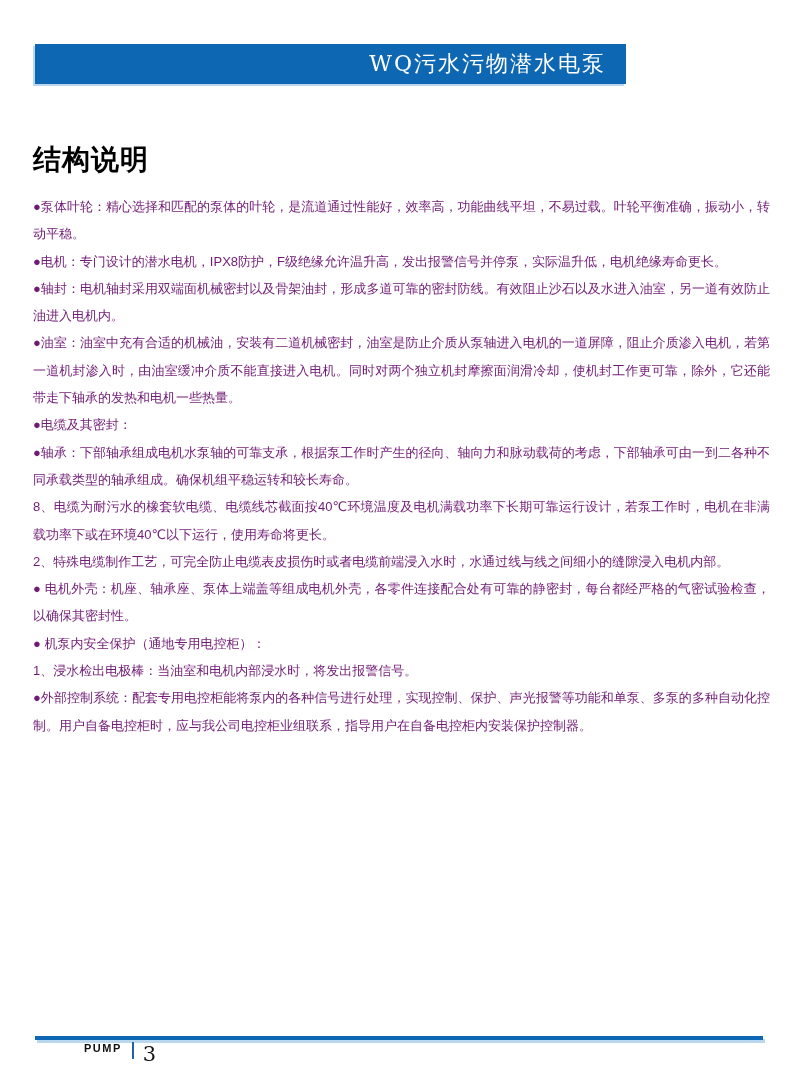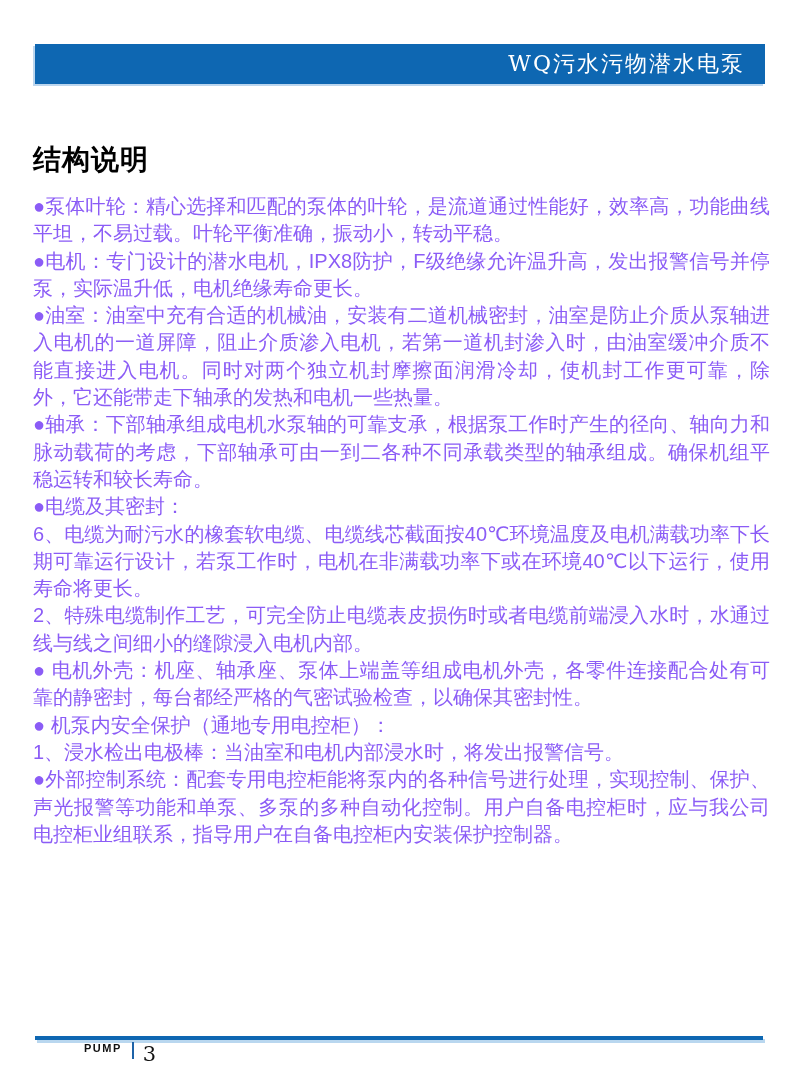--- a/index.html
+++ b/index.html
@@ -12,21 +12,21 @@
     background: #ffffff;
     font-family: "Liberation Sans", "DejaVu Sans", sans-serif;
     overflow: hidden;
   }
 
   
   .banner {
     position: absolute;
     top: 44px;
     left: 35px;
-    width: 730px;
+    width: 591px;
     height: 40px;
     background: #0e67b2;
     box-shadow: -2px 2px 0 #bcd6ee;
     display: flex;
     align-items: center;
     justify-content: flex-end;
     padding-right: 20px;
   }
   .banner-title {
     color: #ffffff;
@@ -46,26 +46,26 @@
   }
   .section-title {
     font-size: 28px;
     font-weight: bold;
     color: #000000;
     margin: 0 0 14px 0;
     letter-spacing: 1px;
   }
   .content p {
     margin: 0;
-    font-size: 20px;
+    font-size: 13px;
     line-height: 27.3px;
     text-align: justify;
     text-justify: inter-ideograph;
     word-break: break-all;
-    color: #8b5cf6;
+    color: #701a75;
   }
 
   
   .footer-line {
     position: absolute;
     left: 35px;
     top: 1036px;
     width: 728px;
     height: 4px;
     background: #0e67b2;
@@ -103,24 +103,25 @@
 
   <div class="banner">
     <span class="banner-title">WQ污水污物潜水电泵</span>
   </div>
 
   <div class="content">
     <h1 class="section-title">结构说明</h1>
 
     <p>●泵体叶轮：精心选择和匹配的泵体的叶轮，是流道通过性能好，效率高，功能曲线平坦，不易过载。叶轮平衡准确，振动小，转动平稳。</p>
     <p>●电机：专门设计的潜水电机，IPX8防护，F级绝缘允许温升高，发出报警信号并停泵，实际温升低，电机绝缘寿命更长。</p>
+    <p>●轴封：电机轴封采用双端面机械密封以及骨架油封，形成多道可靠的密封防线。有效阻止沙石以及水进入油室，另一道有效防止油进入电机内。</p>
     <p>●油室：油室中充有合适的机械油，安装有二道机械密封，油室是防止介质从泵轴进入电机的一道屏障，阻止介质渗入电机，若第一道机封渗入时，由油室缓冲介质不能直接进入电机。同时对两个独立机封摩擦面润滑冷却，使机封工作更可靠，除外，它还能带走下轴承的发热和电机一些热量。</p>
+    <p>●电缆及其密封：</p>
     <p>●轴承：下部轴承组成电机水泵轴的可靠支承，根据泵工作时产生的径向、轴向力和脉动载荷的考虑，下部轴承可由一到二各种不同承载类型的轴承组成。确保机组平稳运转和较长寿命。</p>
-    <p>●电缆及其密封：</p>
-    <p>6、电缆为耐污水的橡套软电缆、电缆线芯截面按40℃环境温度及电机满载功率下长期可靠运行设计，若泵工作时，电机在非满载功率下或在环境40℃以下运行，使用寿命将更长。</p>
+    <p>8、电缆为耐污水的橡套软电缆、电缆线芯截面按40℃环境温度及电机满载功率下长期可靠运行设计，若泵工作时，电机在非满载功率下或在环境40℃以下运行，使用寿命将更长。</p>
     <p>2、特殊电缆制作工艺，可完全防止电缆表皮损伤时或者电缆前端浸入水时，水通过线与线之间细小的缝隙浸入电机内部。</p>
     <p>● 电机外壳：机座、轴承座、泵体上端盖等组成电机外壳，各零件连接配合处有可靠的静密封，每台都经严格的气密试验检查，以确保其密封性。</p>
     <p>● 机泵内安全保护（通地专用电控柜）：</p>
     <p>1、浸水检出电极棒：当油室和电机内部浸水时，将发出报警信号。</p>
     <p>●外部控制系统：配套专用电控柜能将泵内的各种信号进行处理，实现控制、保护、声光报警等功能和单泵、多泵的多种自动化控制。用户自备电控柜时，应与我公司电控柜业组联系，指导用户在自备电控柜内安装保护控制器。</p>
   </div>
 
   <div class="footer-line"></div>
 
   <div class="footer-info">

